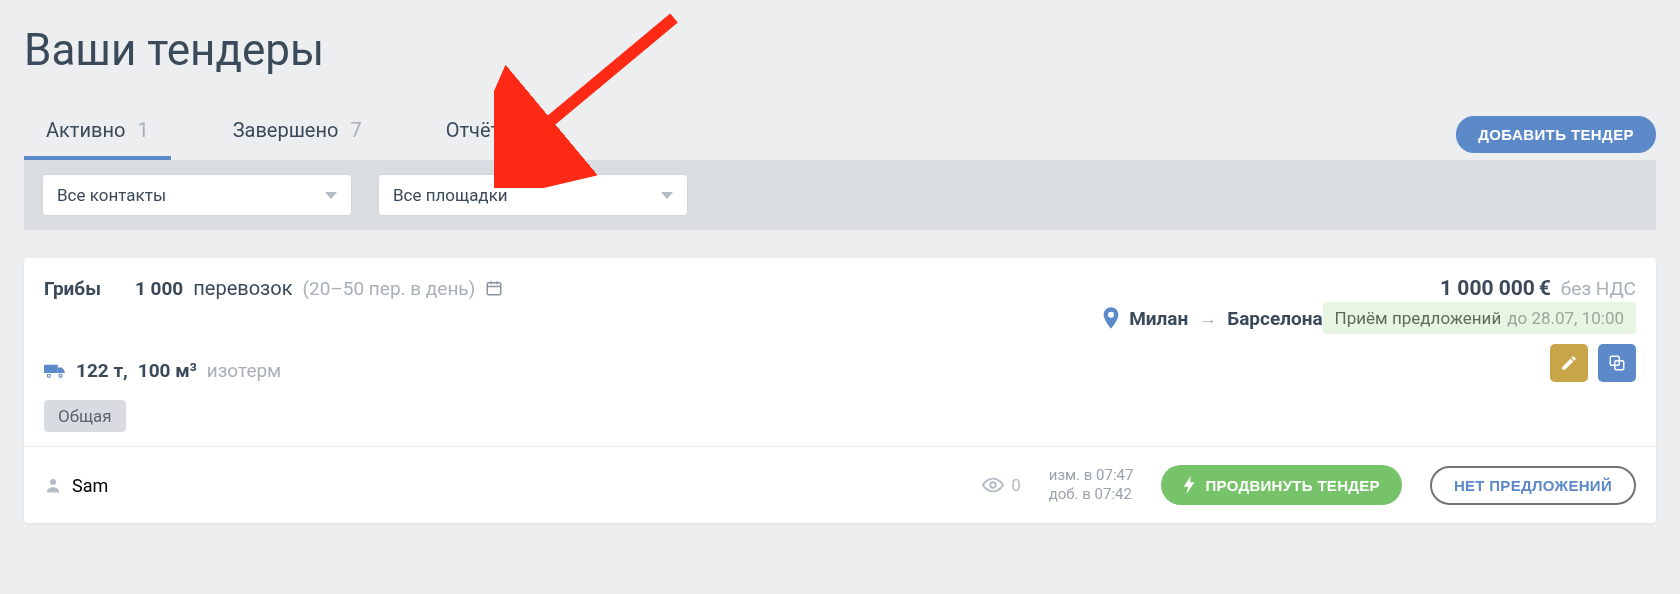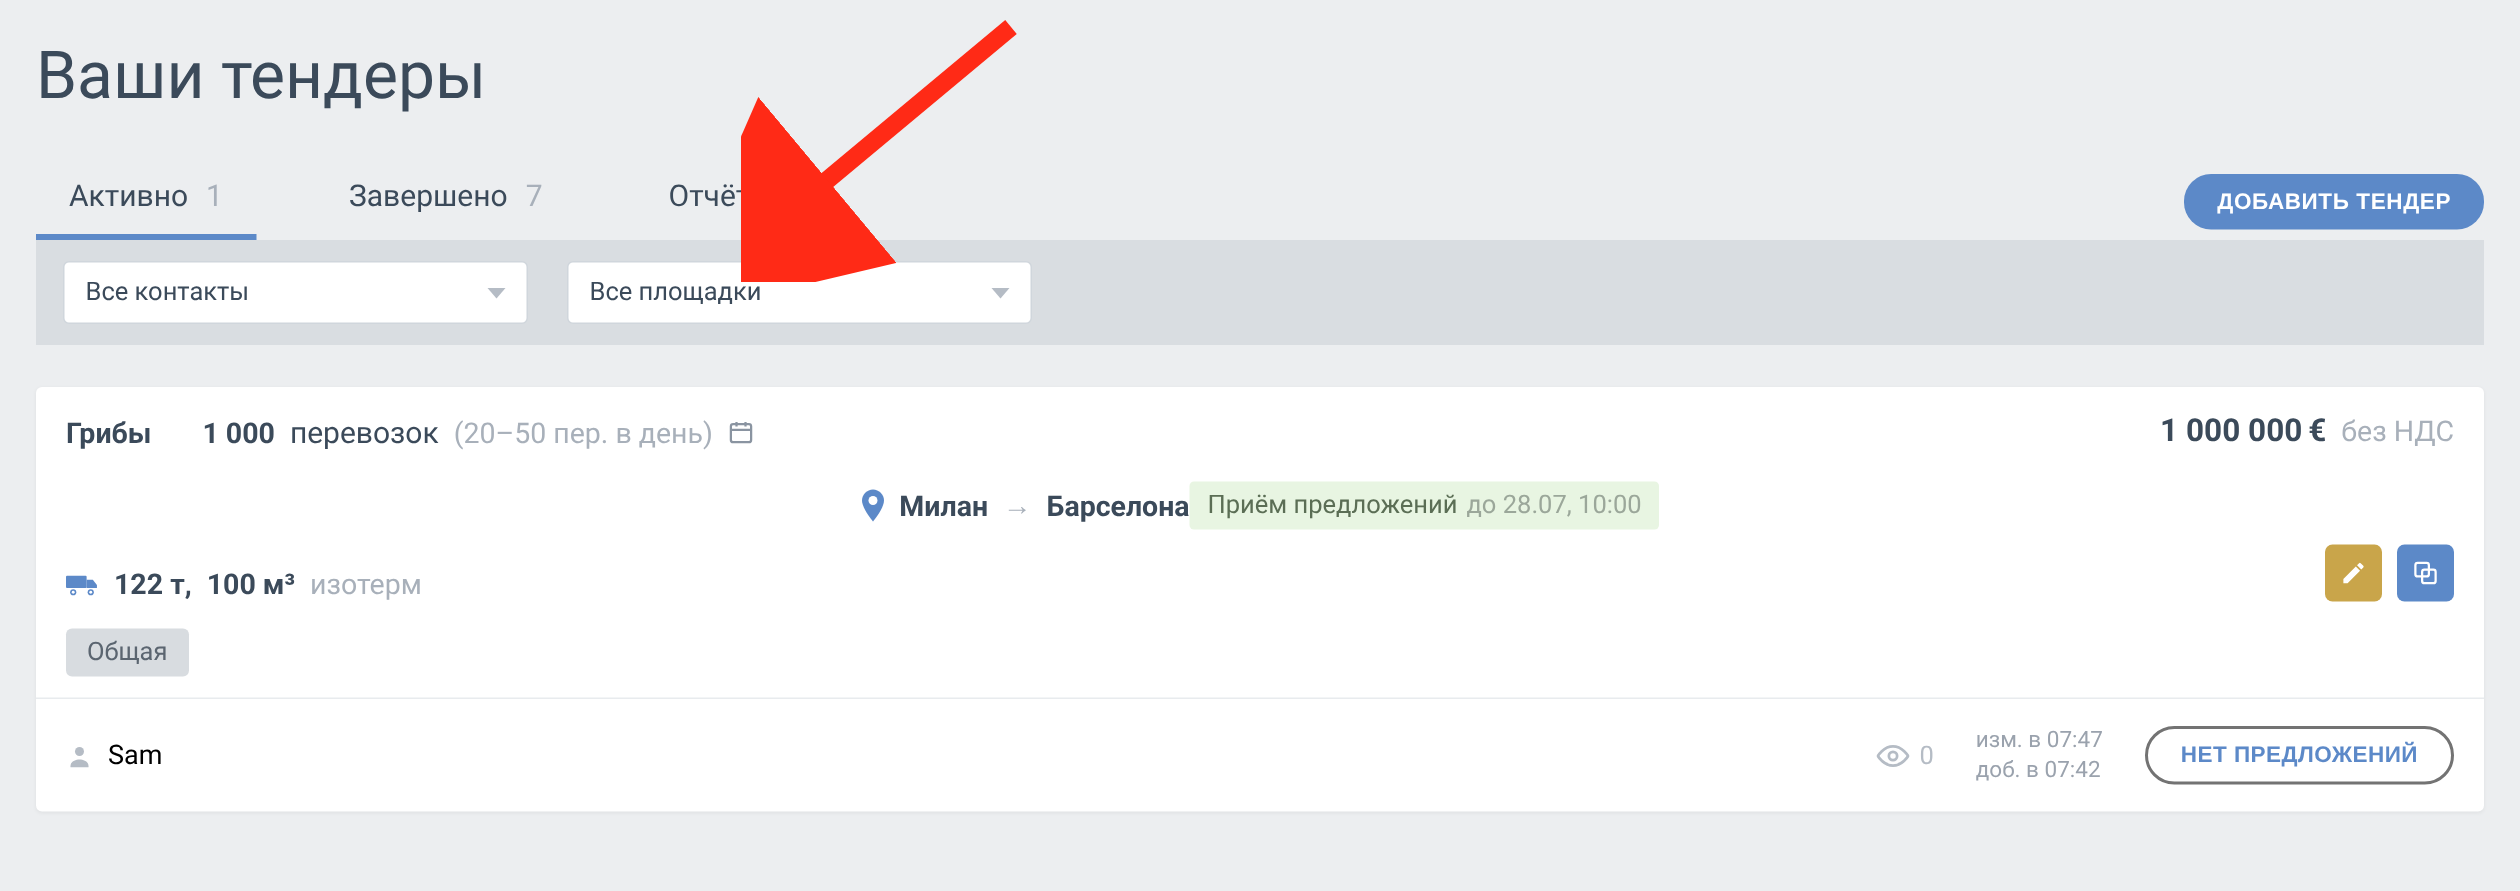--- a/index.html
+++ b/index.html
@@ -111,23 +111,23 @@
   .title-bold { font-weight: 700; font-size: 19px; color: #3b4a5a; }
   .count-bold { font-weight: 700; font-size: 19px; margin-left: 24px; color: #3b4a5a;}
   .count-suffix { font-size: 20px; color: #3b4a5a; }
   .dim { color: #a8b0ba; font-size: 19px; }
   .cal-icon { color: #8a94a1; display:inline-flex; align-items:center;}
   .price { font-size: 21px; font-weight: 700; }
   .price-meta { color:#a8b0ba; font-weight:400; font-size:19px; margin-left:6px;}
 
   .row2 {
     display: flex;
-    justify-content: center;
-    align-items: center;
-    margin-top: 21px;
+    justify-content: flex-end;
+    align-items: center;
+    margin-top: 2px;
   }
   .route {
     display: flex;
     align-items: center;
     gap: 10px;
     font-size: 19px;
     font-weight: 700;
     color: #3b4a5a;
   }
   .arrow-route { color:#a8b0ba; font-weight:400; }
@@ -354,16 +354,22 @@
         <svg width="22" height="16" viewBox="0 0 24 16" fill="none" stroke="#b5bcc5" stroke-width="2">
           <path d="M1 8s4-7 11-7 11 7 11 7-4 7-11 7S1 8 1 8z"></path>
             <circle cx="12" cy="8" r="3"></circle>
         </svg>
         <span>0</span>
       </div>
       <div class="times">
         <div>изм. в 07:47</div>
         <div>доб. в 07:42</div>
       </div>
+      <button class="btn-green">
+        <svg width="14" height="18" viewBox="0 0 14 20" fill="#fff">
+          <path d="M8 0L0 12h5l-2 8 9-13H7z"></path>
+        </svg>
+        <span>ПРОДВИНУТЬ ТЕНДЕР</span>
+      </button>
       <button class="btn-outline">НЕТ ПРЕДЛОЖЕНИЙ</button>
     </div>
   </div>
 </div>
 
 </body></html>

